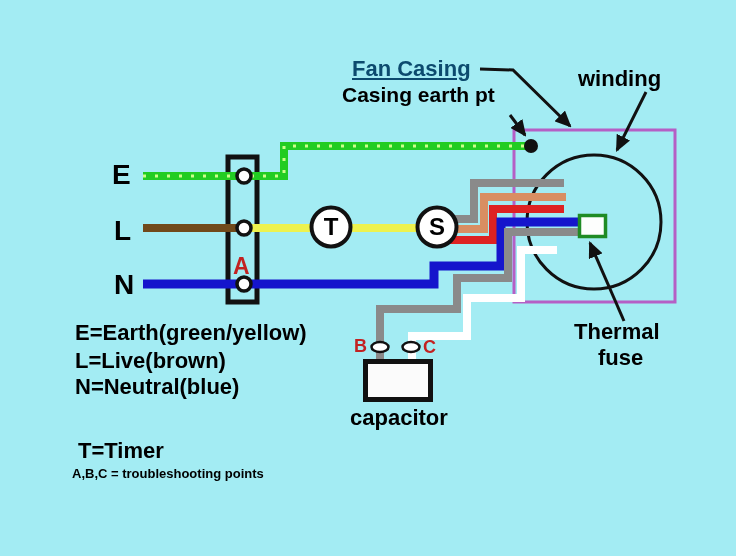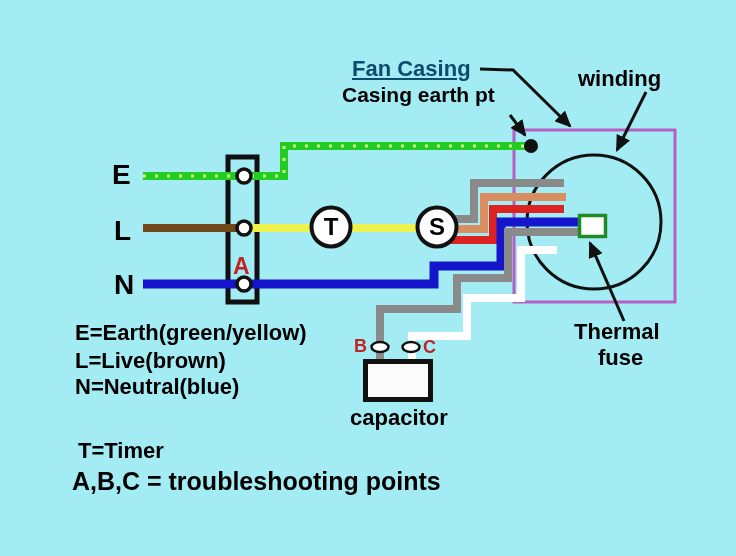--- a/index.html
+++ b/index.html
@@ -5,21 +5,21 @@
   html,body{margin:0;padding:0;}
   .stage{
     position:relative;width:736px;height:556px;overflow:hidden;
     background:#A3ECF3;
     font-family:"Liberation Sans",sans-serif;font-weight:bold;color:#000;
   }
   .stage svg{position:absolute;left:0;top:0;}
   .lbl{position:absolute;white-space:nowrap;line-height:1.15;}
   .f22{font-size:22px;}
   .f21{font-size:21px;}
-  .f19{font-size:25px;}
+  .f19{font-size:13px;}
   .f28{font-size:28px;}
   .magenta{color:#0c4a6e;text-decoration:underline;}
   .redtxt{color:#C22222;}
   .a-size{font-size:23px;}
   .bc-size{font-size:18px;}
   .circle-lbl{
     position:absolute;width:40px;height:40px;
     display:flex;align-items:center;justify-content:center;
     font-size:24px;
   }

